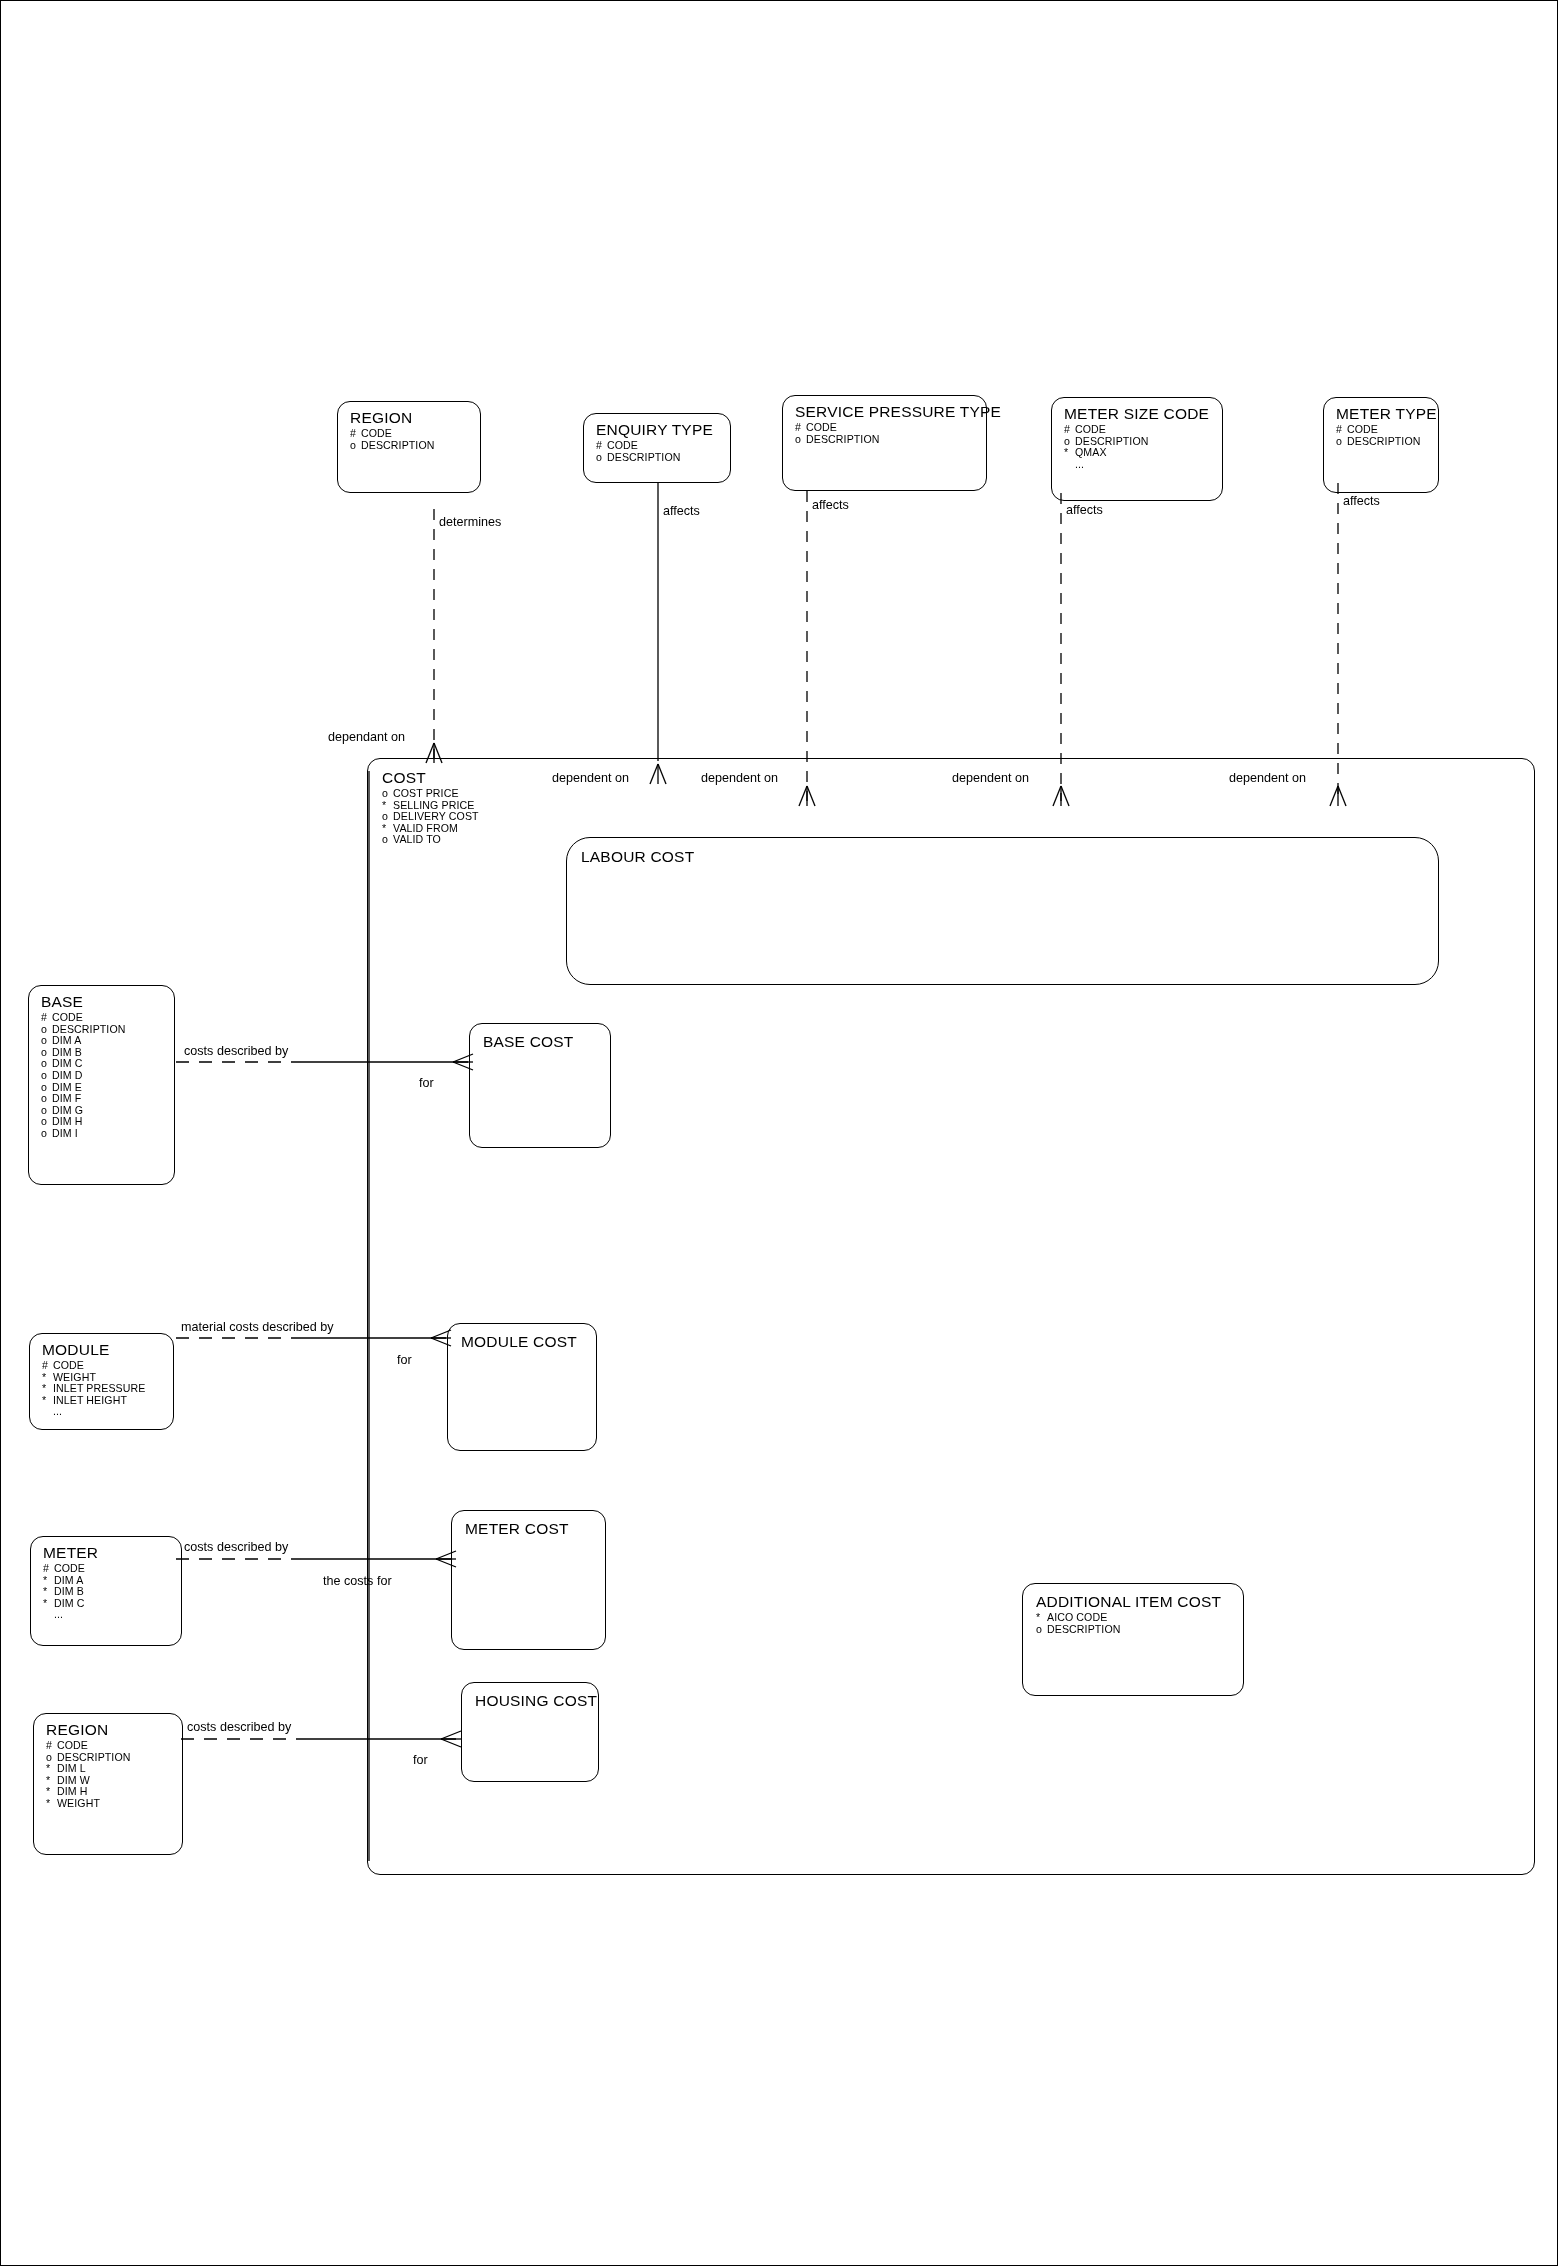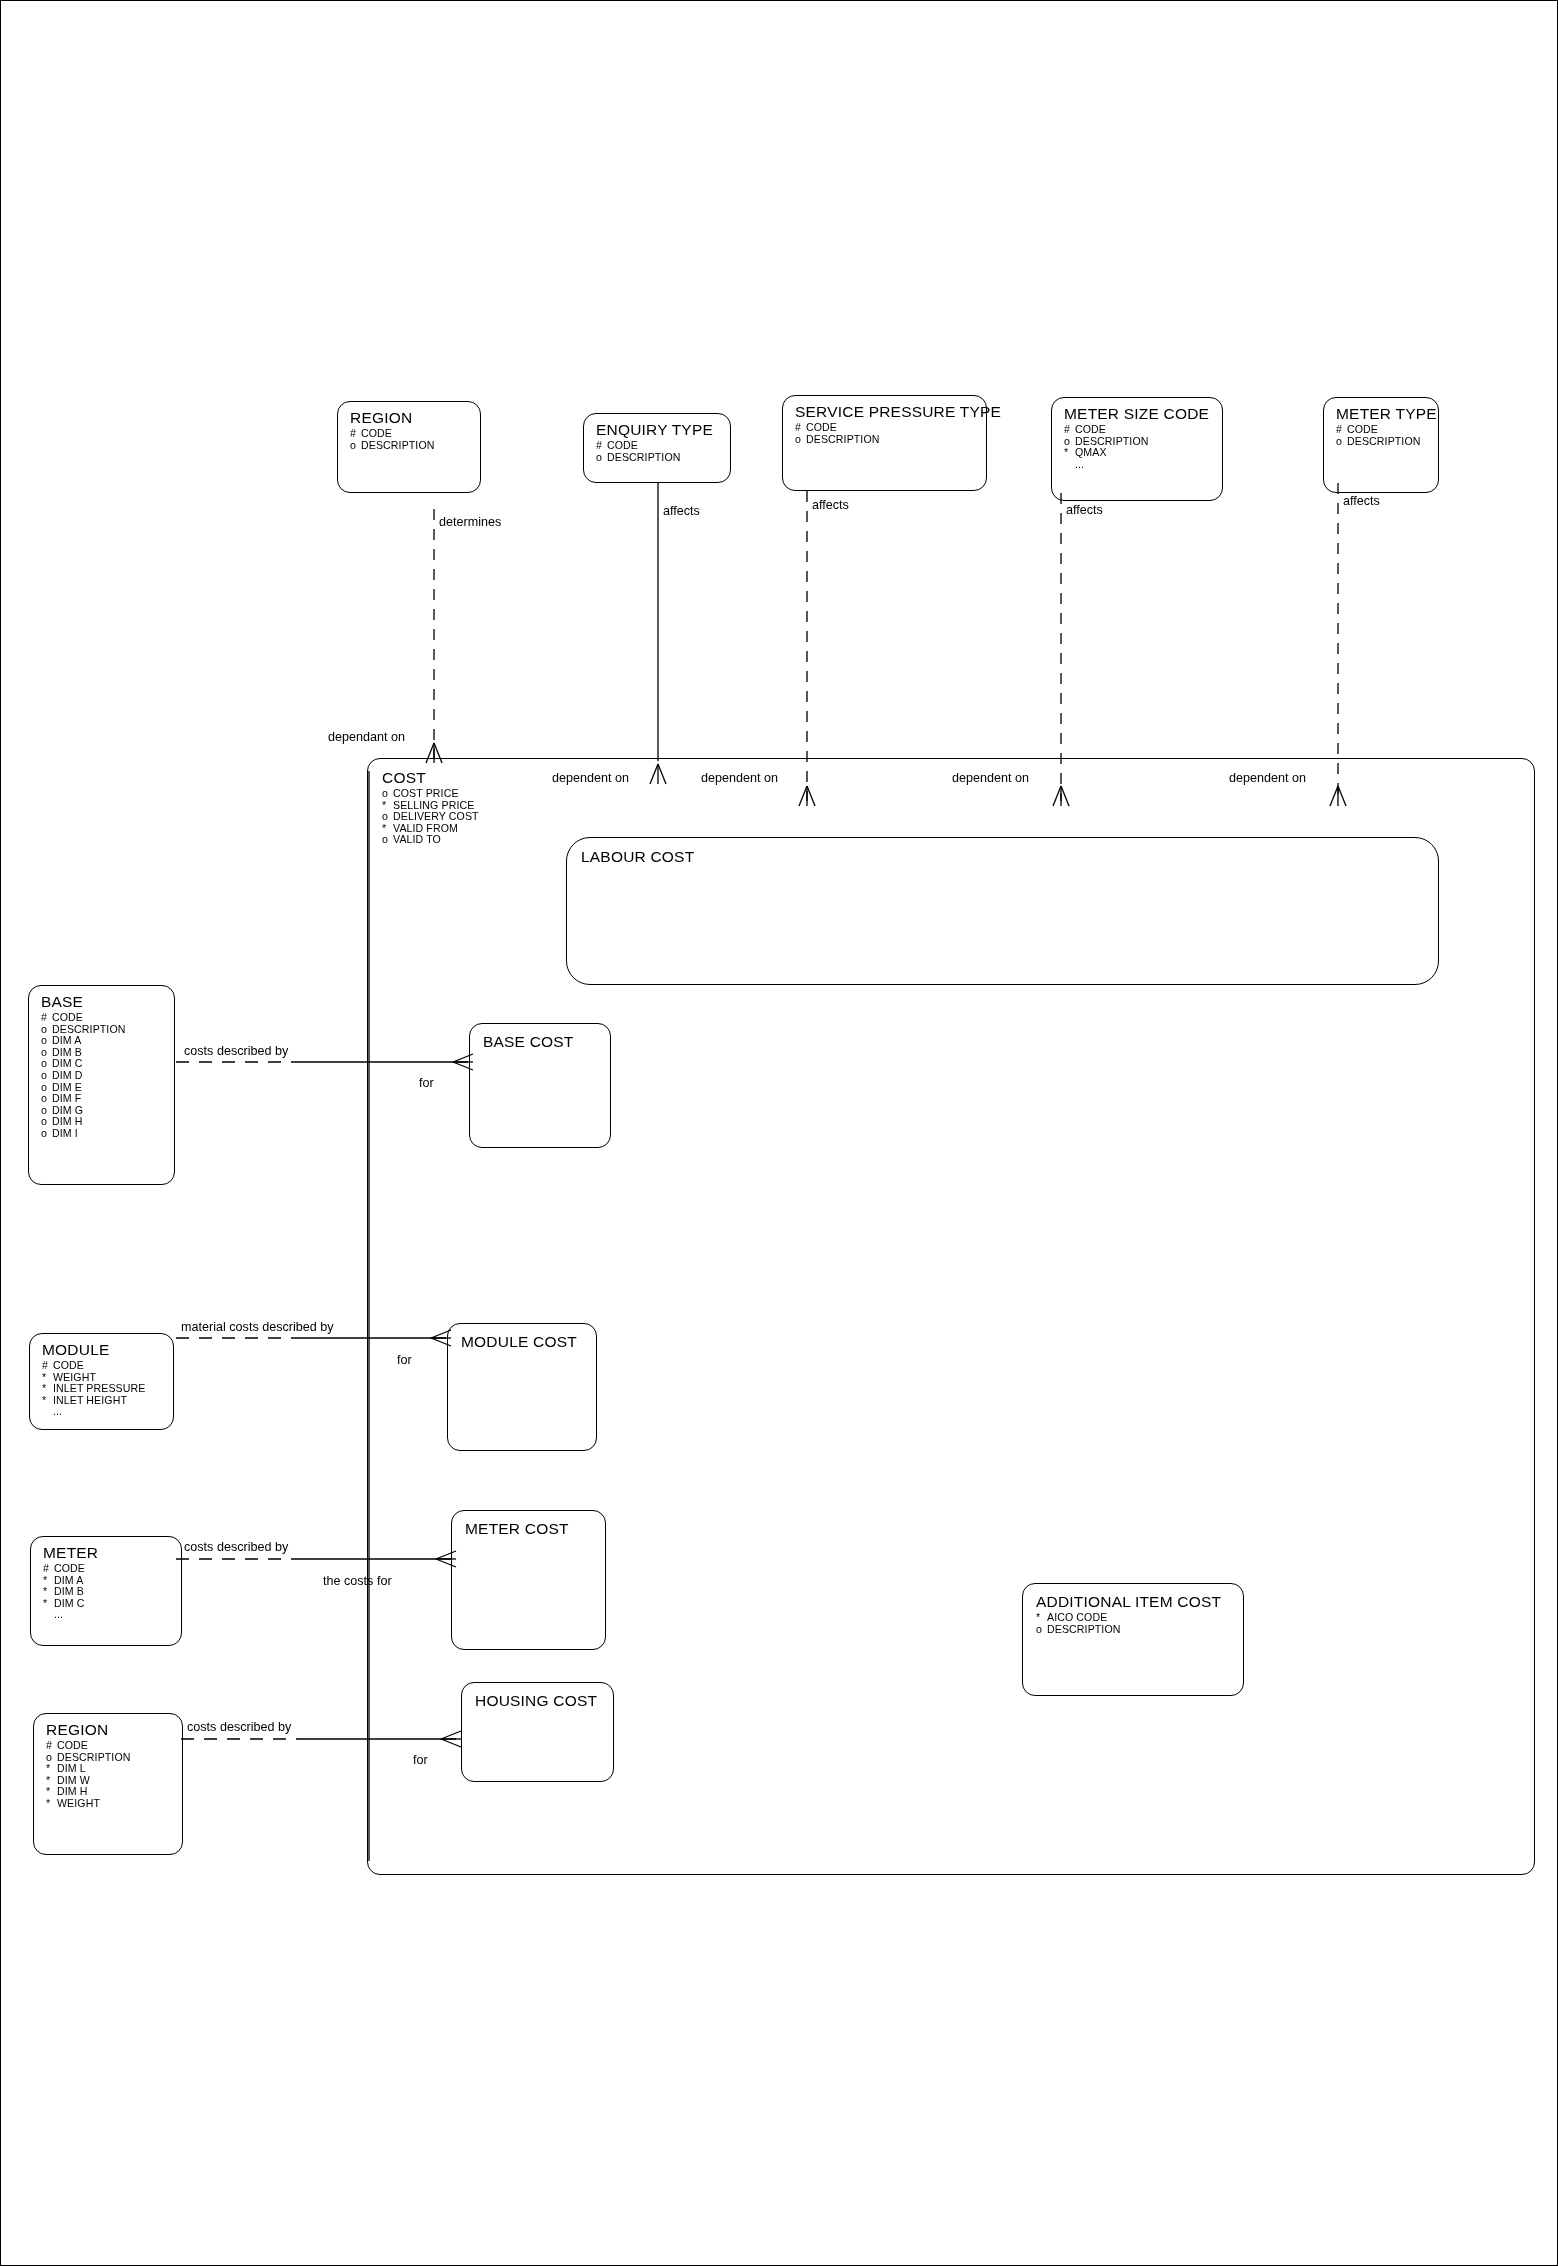--- a/index.html
+++ b/index.html
@@ -258,21 +258,21 @@
     </div>
 
     <div class="ent big" style="left:446px;top:1322px;width:150px;height:128px;padding:9px 0 0 13px;">
       <div class="ename">MODULE COST</div>
     </div>
 
     <div class="ent big" style="left:450px;top:1509px;width:155px;height:140px;padding:9px 0 2px 13px;">
       <div class="ename">METER COST</div>
     </div>
 
-    <div class="ent big" style="left:460px;top:1681px;width:153px;height:100px;padding:9px 0 0 13px;">
+    <div class="ent big" style="left:460px;top:1681px;width:138px;height:100px;padding:9px 0 0 13px;">
       <div class="ename">HOUSING COST</div>
     </div>
 
     <div class="ent big" style="left:1021px;top:1582px;width:222px;height:113px;padding:9px 0 0 13px;">
       <div class="ename">ADDITIONAL ITEM COST</div>
       <div class="attrs">
         <div class="attr"><span class="mk">*</span>AICO CODE</div>
         <div class="attr"><span class="mk">o</span>DESCRIPTION</div>
       </div>
     </div>

